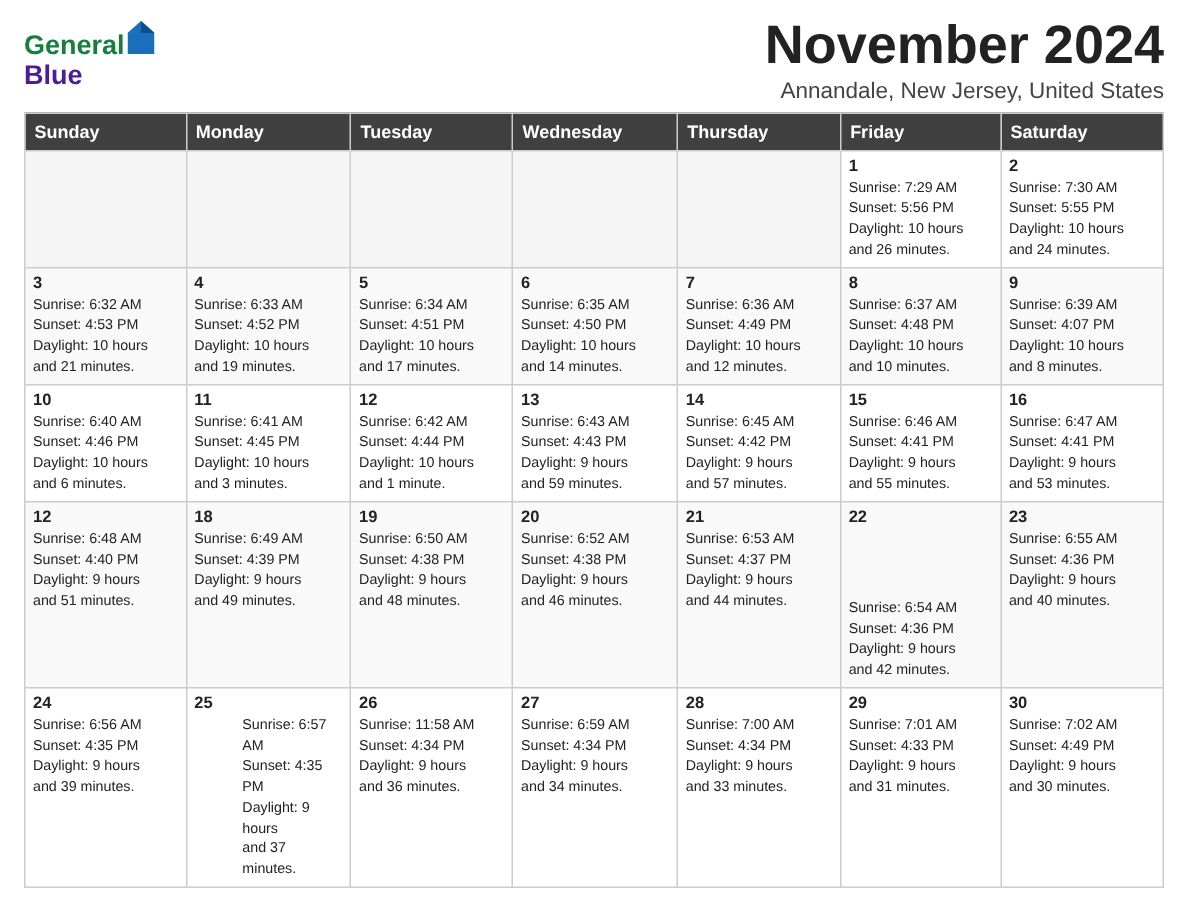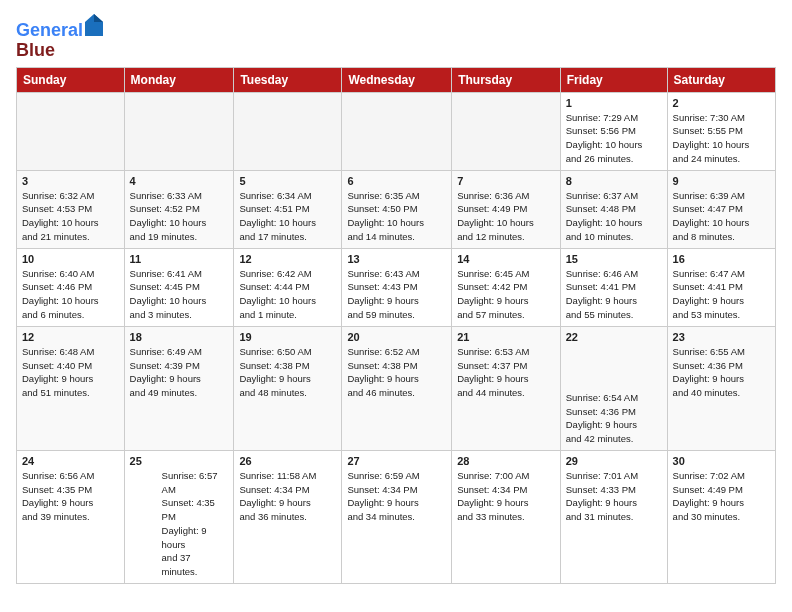--- a/index.html
+++ b/index.html
@@ -24,22 +24,22 @@
     .logo {
       display: flex;
       align-items: center;
       margin-top: 4px;
     }
     .logo-text {
       font-size: 18px;
       font-weight: bold;
       line-height: 1.1;
     }
-    .logo-general { color: #3b82f6; }
-    .logo-blue { color: #7f1d1d; }
+    .logo-general { color: #15803d; }
+    .logo-blue { color: #4c1d95; }
     .logo-icon {
       width: 18px;
       height: 22px;
       margin-left: 2px;
     }
     .title-block {
       text-align: right;
     }
     .month-title {
       font-size: 36px;
@@ -51,21 +51,21 @@
       font-size: 15px;
       color: #444;
       margin-top: 2px;
     }
     .calendar {
       width: 100%;
       border-collapse: collapse;
       margin-top: 6px;
     }
     .calendar th {
-      background: #b91c1c;
+      background: #404040;
       color: #fff;
       font-size: 12px;
       font-weight: bold;
       text-align: left;
       padding: 5px 6px;
       border: 1px solid #ccc;
     }
     .calendar td {
       vertical-align: top;
       border: 1px solid #ccc;
@@ -104,20 +104,24 @@
   <div class="header">
     <div class="logo">
       <div class="logo-text">
         <span class="logo-general">General</span><svg class="logo-icon" viewBox="0 0 18 22">
             <polygon points="9,0 18,8 18,22 0,22 0,8" fill="#1a6fbd"></polygon>
             <polygon points="9,0 18,8 9,8" fill="#0d4f8c"></polygon>
           </svg><br>
         <span class="logo-blue">Blue</span>
       </div>
     </div>
+    <div class="title-block">
+      <div class="month-title">November 2024</div>
+      <div class="location-title">Annandale, New Jersey, United States</div>
+    </div>
   </div>
 
   <table class="calendar">
     <thead>
       <tr>
       <th>Sunday</th>
           <th>Monday</th>
           <th>Tuesday</th>
           <th>Wednesday</th>
           <th>Thursday</th>
@@ -186,21 +190,21 @@
           <td>
             <span class="day-num">8</span>
             <div class="day-info" style="white-space: pre-line;">Sunrise: 6:37 AM
 Sunset: 4:48 PM
 Daylight: 10 hours
 and 10 minutes.</div>
           </td>
           <td>
             <span class="day-num">9</span>
             <div class="day-info" style="white-space: pre-line;">Sunrise: 6:39 AM
-Sunset: 4:47 PM
+Sunset: 4:07 PM
 Daylight: 10 hours
 and 8 minutes.</div>
           </td>
         </tr>
         <tr>
           <td>
             <span class="day-num">10</span>
             <div class="day-info" style="white-space: pre-line;">Sunrise: 6:40 AM
 Sunset: 4:46 PM
 Daylight: 10 hours

